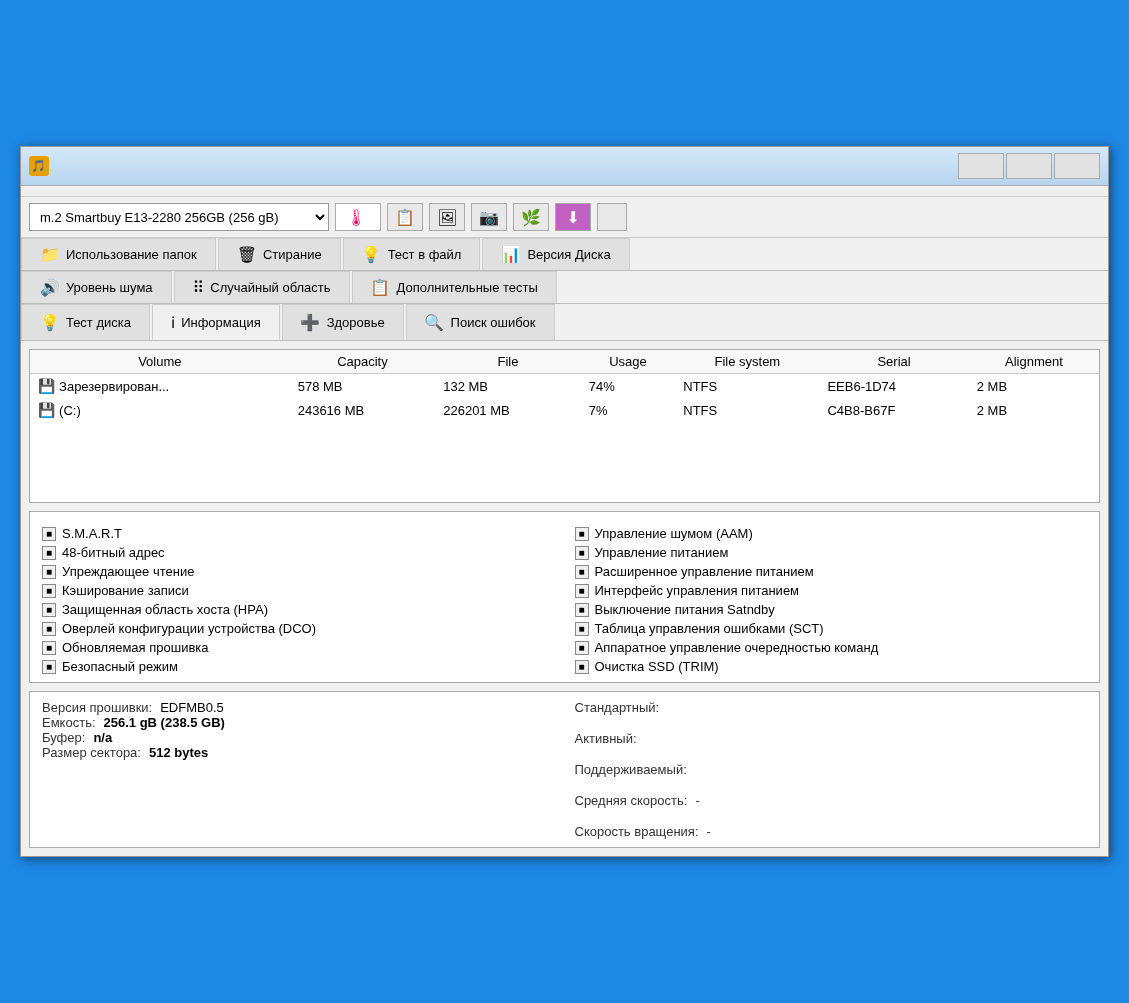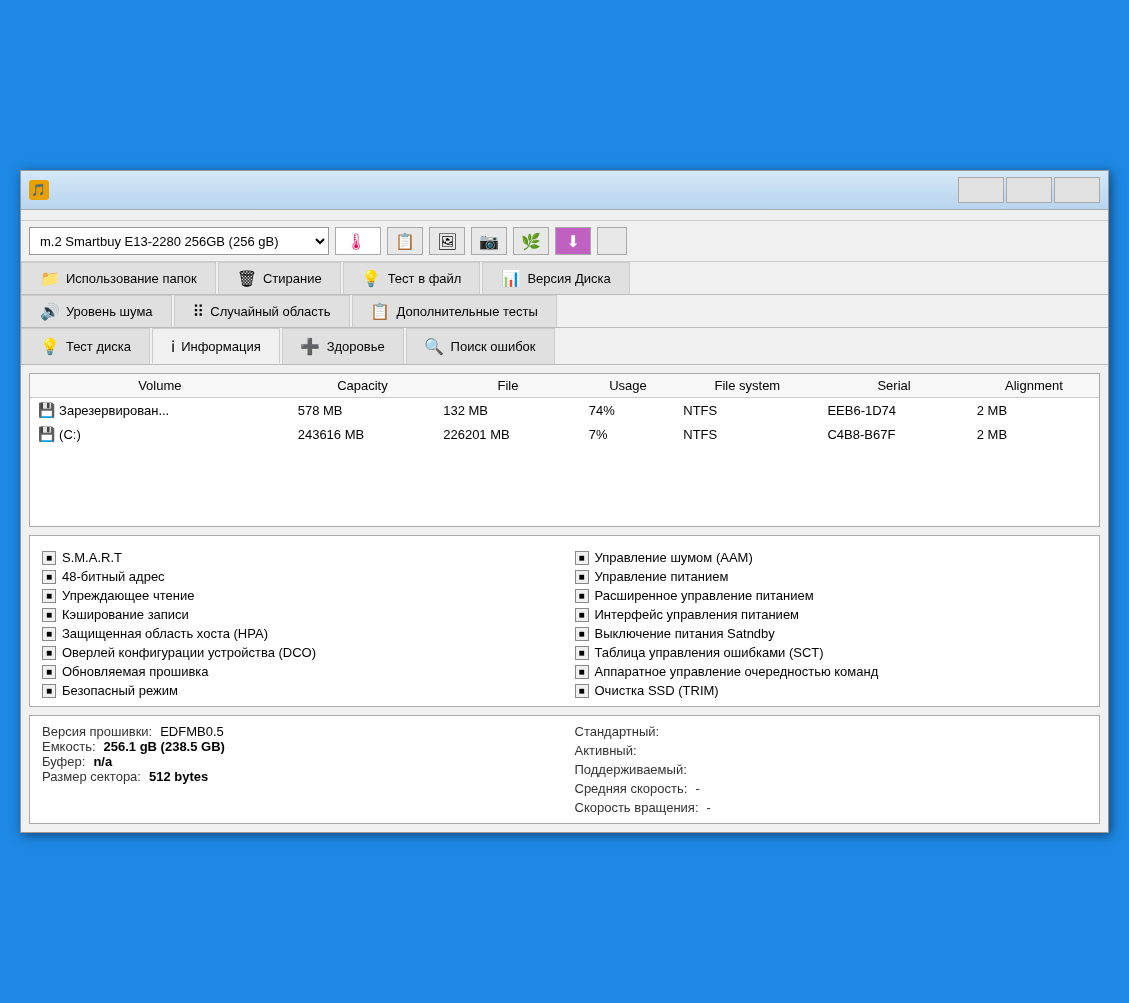--- a/index.html
+++ b/index.html
@@ -406,21 +406,21 @@
             </div>
             <div class="info-row">
               <span class="info-label">Буфер:</span>
               <span class="info-value" style="font-weight:bold;">n/a</span>
             </div>
             <div class="info-row">
               <span class="info-label">Размер сектора:</span>
               <span class="info-value" style="font-weight:bold;">512 bytes</span>
             </div>
           </div>
-          <div style="display: flex; flex-direction: column; gap: 4px; justify-content: center;">
+          <div style="display: flex; flex-direction: column; gap: 16px; justify-content: center;">
             <div class="info-row">
               <span class="info-label">Стандартный:</span>
               <span class="info-value-normal"></span>
             </div>
             <div class="info-row">
               <span class="info-label">Активный:</span>
               <span class="info-value-normal"></span>
             </div>
             <div class="info-row">
               <span class="info-label">Поддерживаемый:</span>

